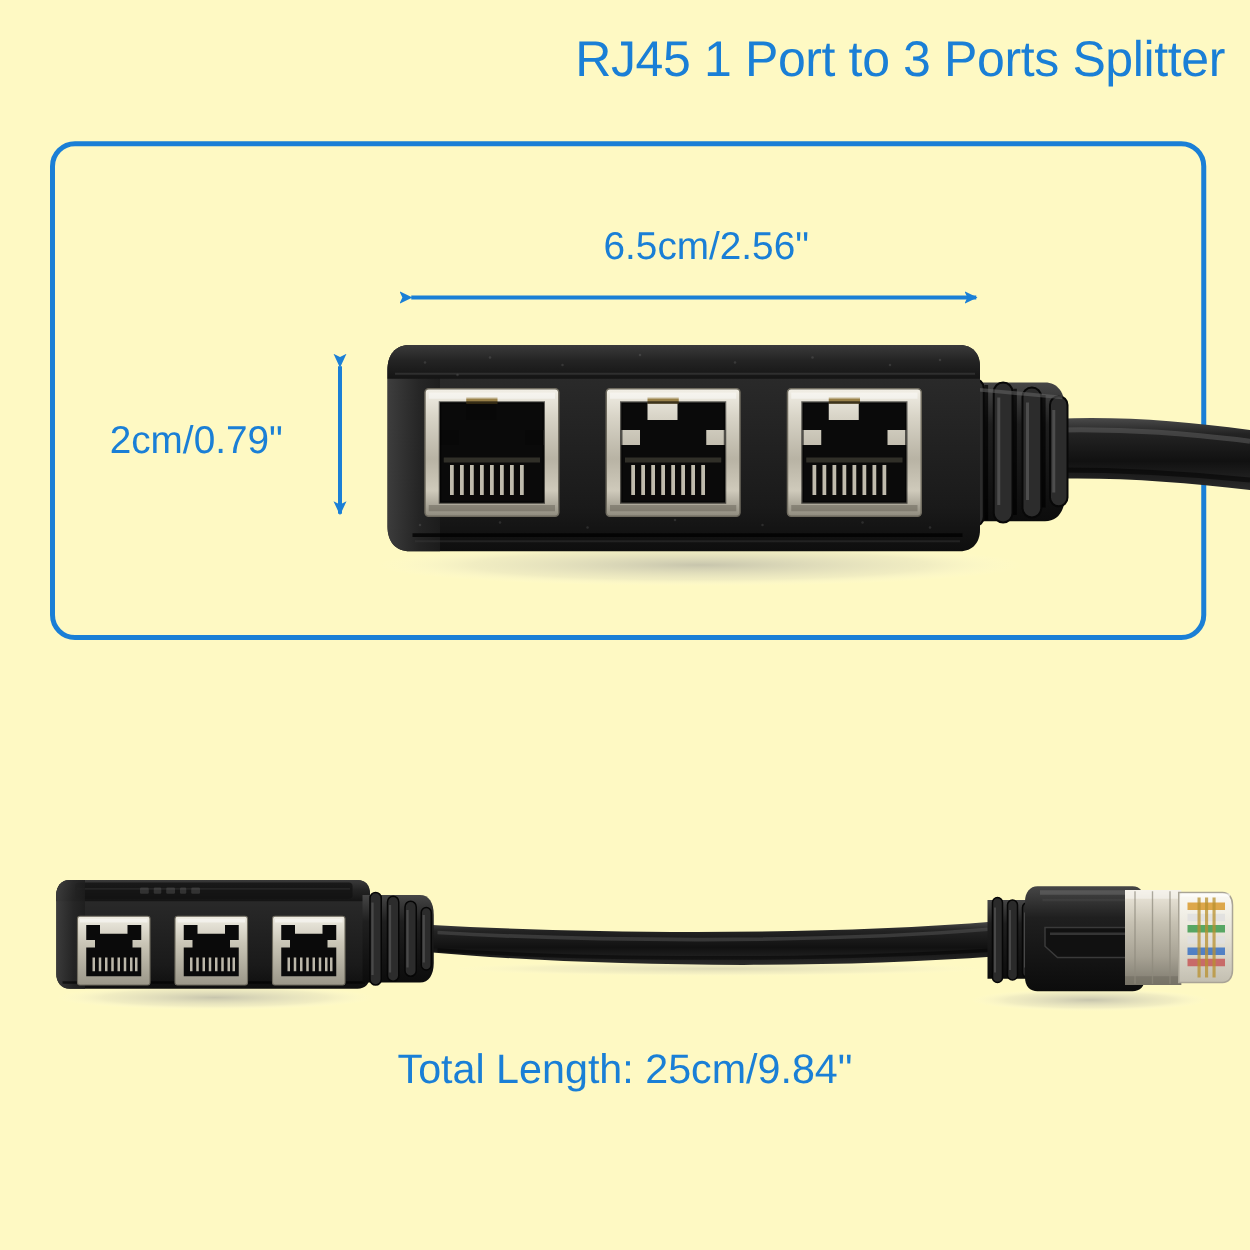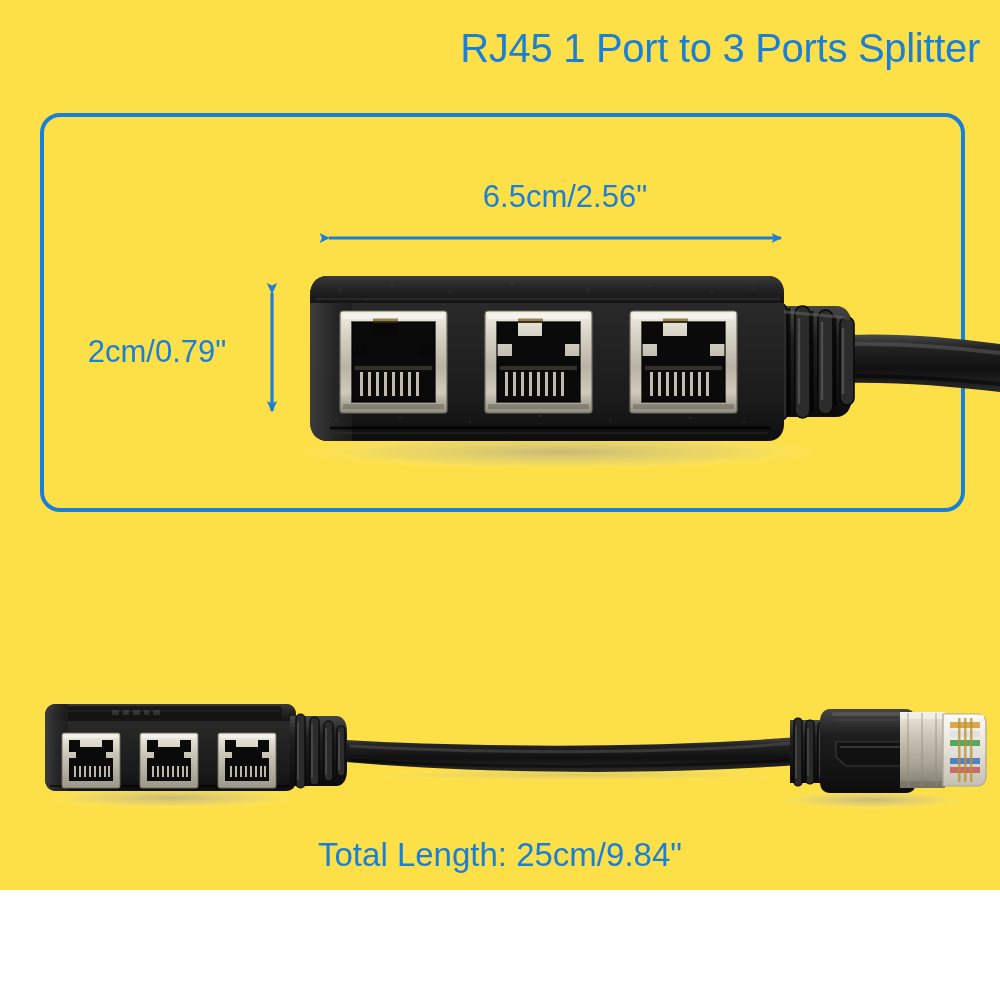--- a/index.html
+++ b/index.html
@@ -12,22 +12,22 @@
     height: 1000px;
     position: relative;
     overflow: hidden;
     font-family: "Liberation Sans", sans-serif;
   }
 
   .stage {
     position: absolute;
     left: 0; top: 0;
     width: 1000px;
-    height: 890px;
-    background: #fde047;
+    height: 1000px;
+    background: #fef9c3;
   }
 
   
   .title {
     position: absolute;
     left: 0; top: 26px;
     width: 980px;
     text-align: right;
     font-size: 40px;
     font-weight: 400;

